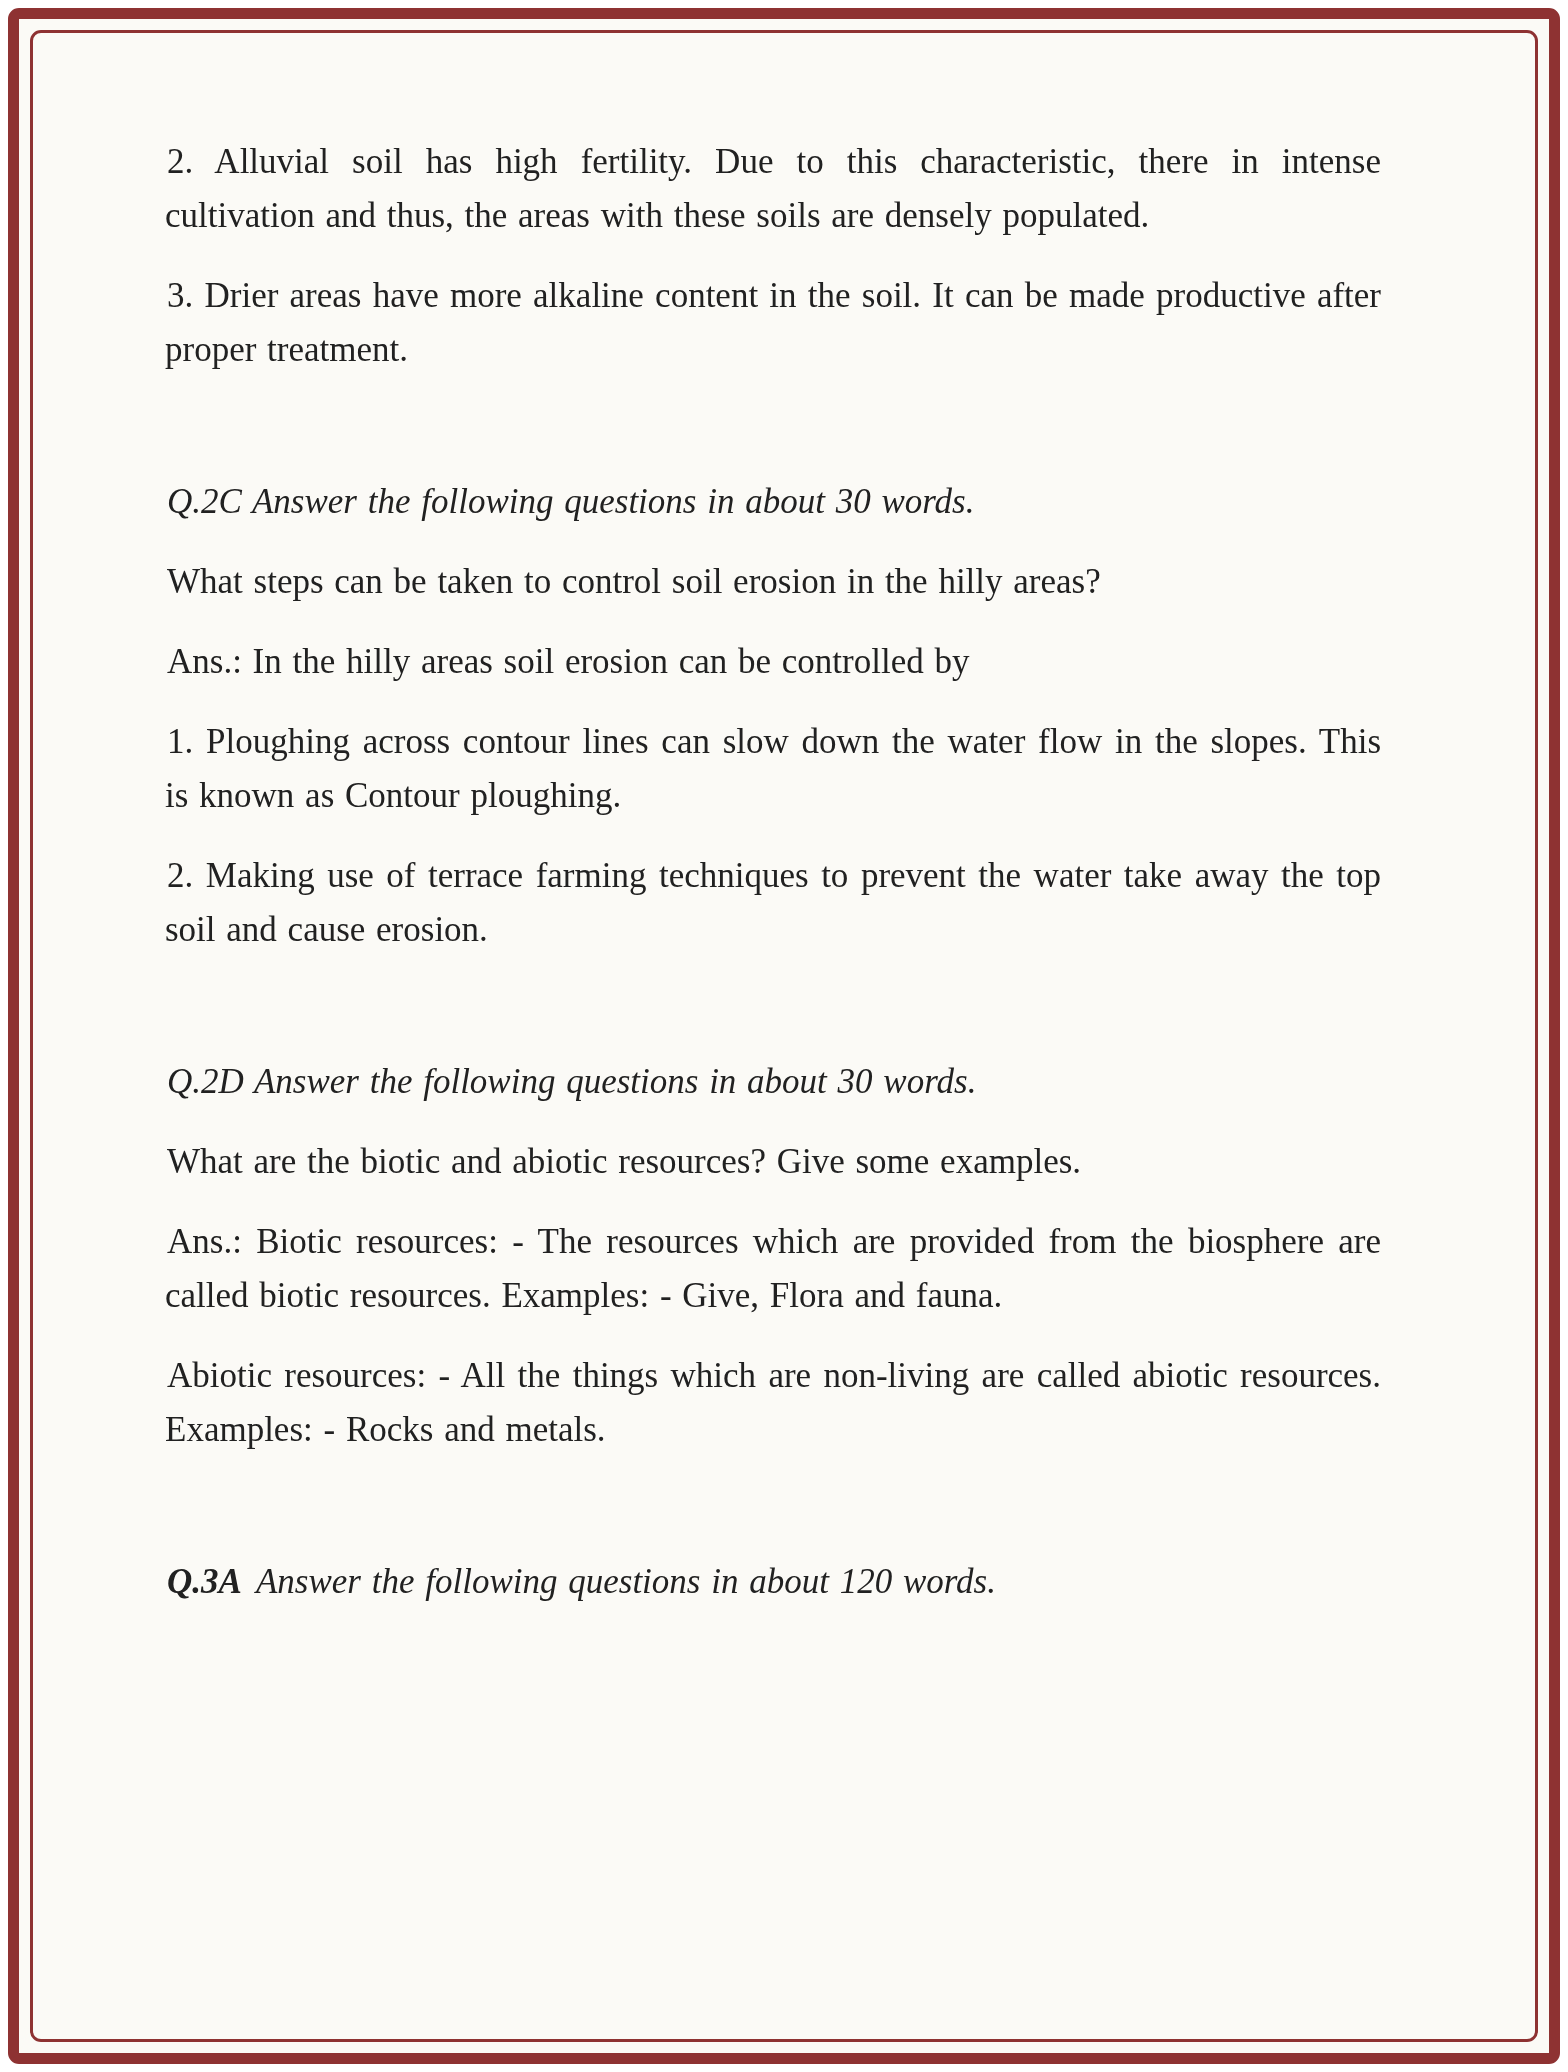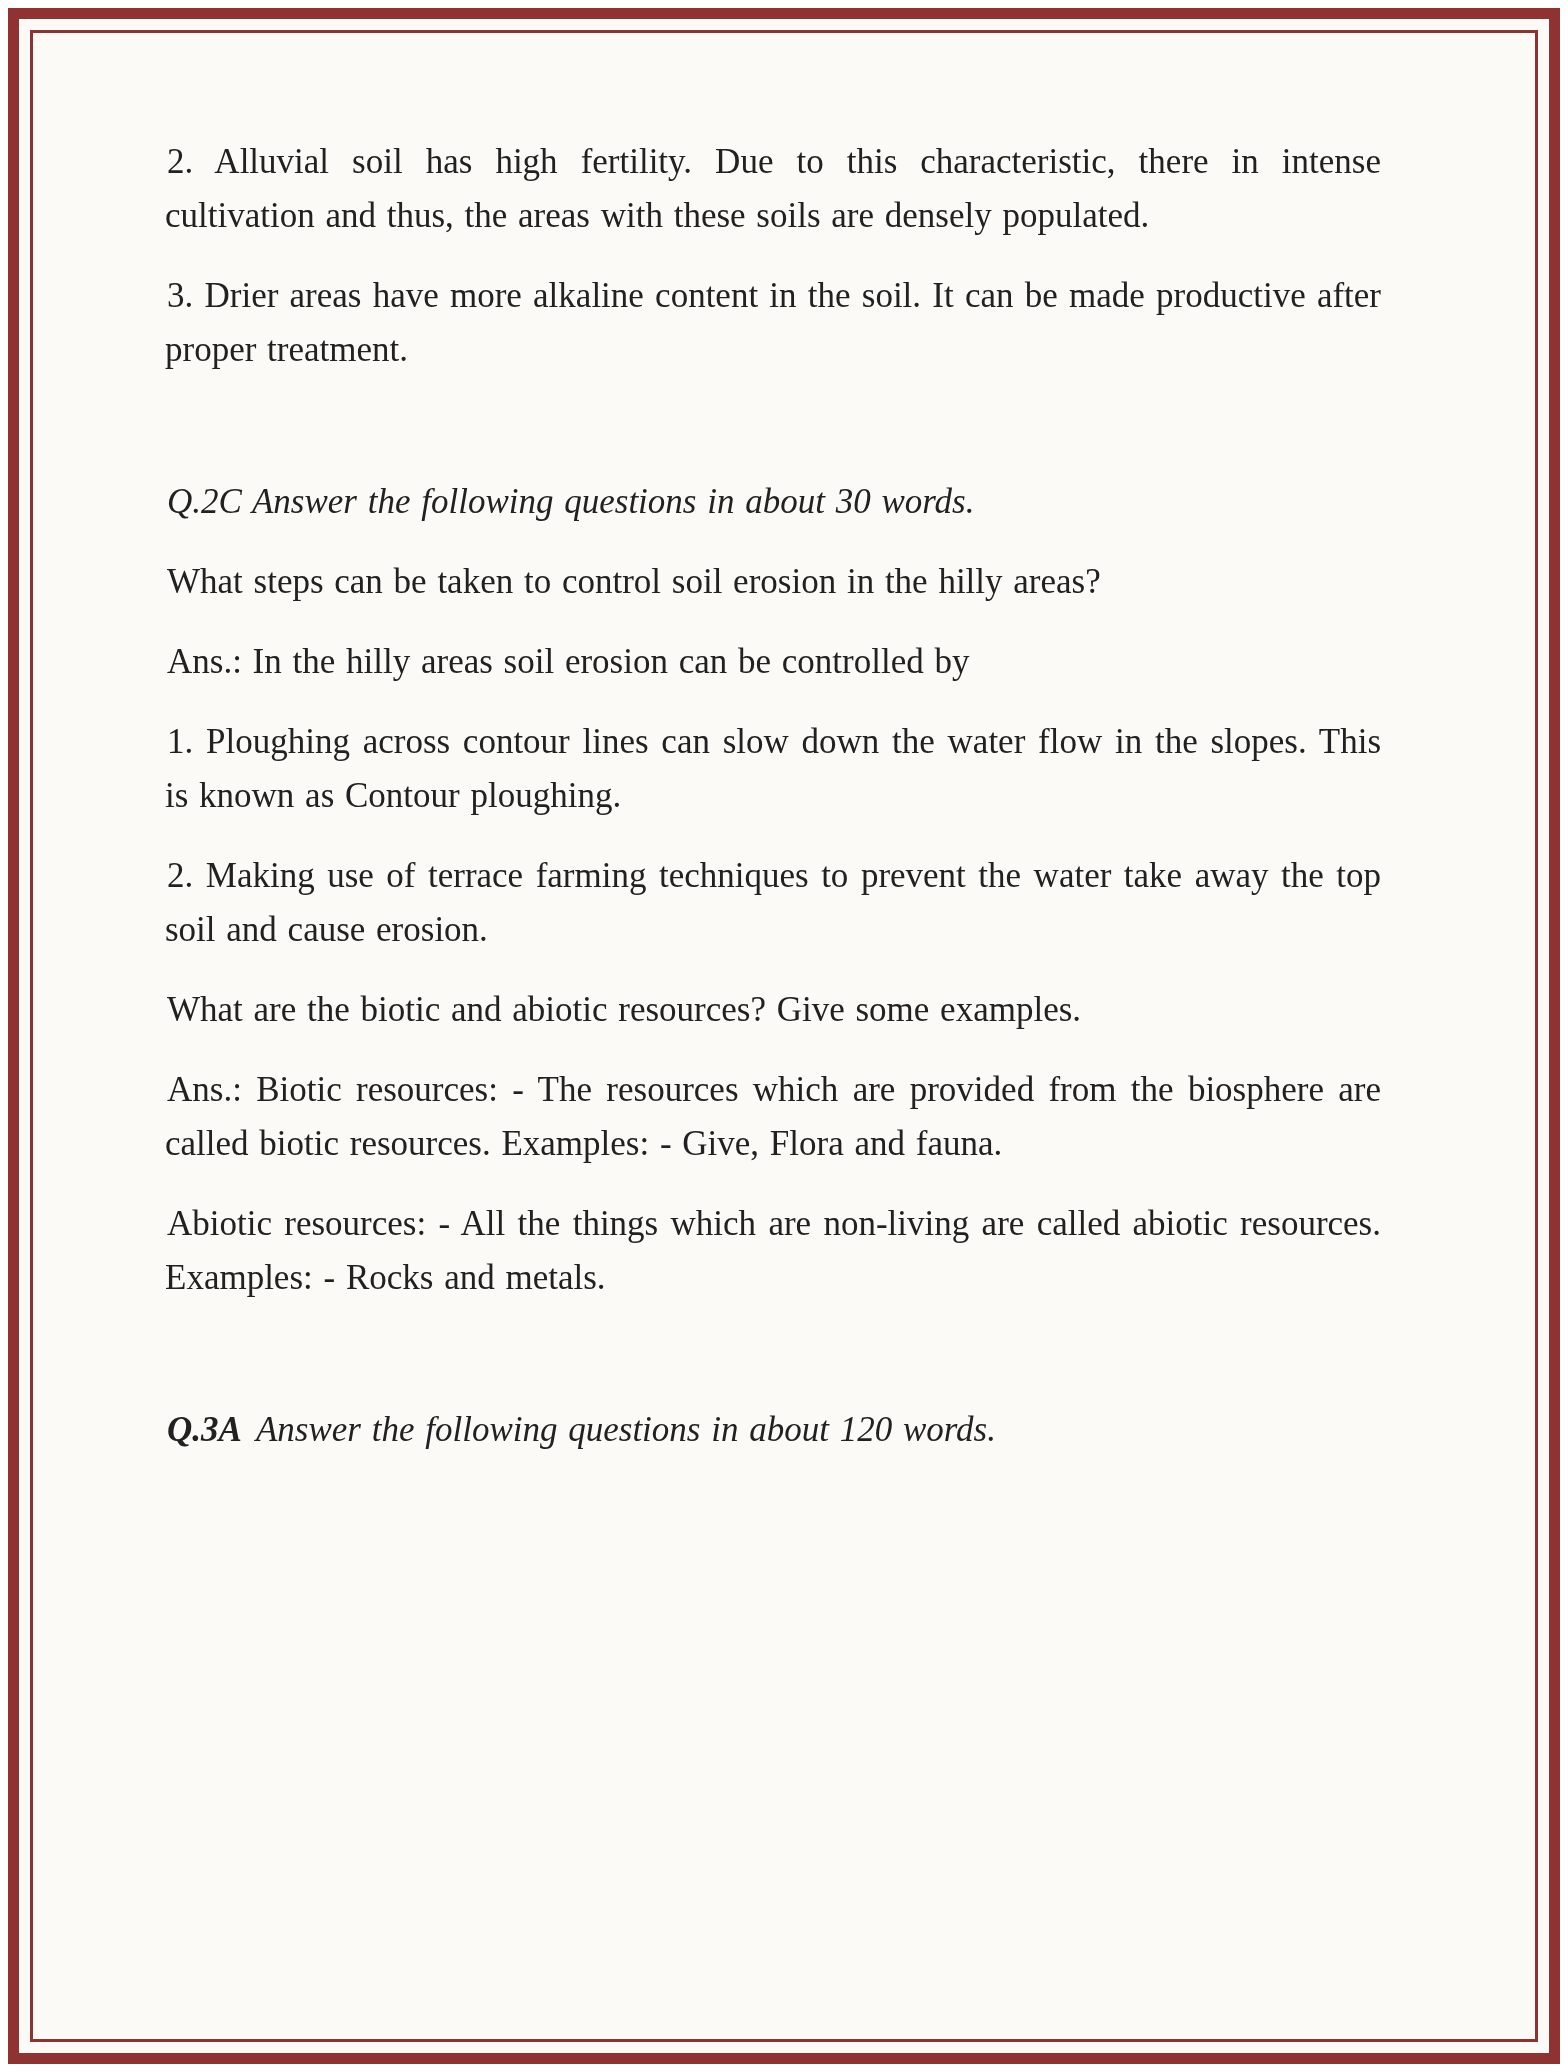--- a/index.html
+++ b/index.html
@@ -1,20 +1,20 @@
 <!DOCTYPE html>
 <html style="--border-color: #8e3232; --page-bg: #fbfaf6; --text-color: #212121;"><head>
 <meta charset="utf-8">
 <style>
   :root {
     --border-color: #8e3232;
     --page-bg: #fbfaf6;
     --text-color: #212121;
   }
-  * { margin: 2px; padding: 0; box-sizing: border-box; }
+  * { margin: 2px; padding: 0; box-sizing: border-box; border-radius: 11px; }
   html, body {
     width: 1568px;
     height: 2072px;
     background: #ffffff;
     font-family: "Liberation Serif", "DejaVu Serif", serif;
   }
   .frame-outer {
     position: absolute;
     top: 6px; left: 6px; right: 6px; bottom: 6px;
     border: 11px solid var(--border-color);
@@ -60,20 +60,21 @@
 
   <p class="para"><span class="body-text">What steps can be taken to control soil erosion in the hilly areas?</span></p>
 
   <p class="para"><span class="body-text">Ans.: In the hilly areas soil erosion can be controlled by</span></p>
 
   <p class="para"><span class="body-text">1. Ploughing across contour lines can slow down the water flow in the slopes. This is known as Contour ploughing.</span></p>
 
   <p class="para"><span class="body-text">2. Making use of terrace farming techniques to prevent the water take away the top soil and cause erosion.</span></p>
 
 
+  <p class="para gap"><span class="body-text">Q.2D  Answer the following questions in about 30 words.</span></p>
 
   <p class="para"><span class="body-text">What are the biotic and abiotic resources? Give some examples.</span></p>
 
   <p class="para"><span class="body-text">Ans.:  Biotic resources: - The resources which are provided from the biosphere are called biotic resources. Examples: - Give, Flora and fauna.</span></p>
 
   <p class="para"><span class="body-text">Abiotic resources: - All the things which are non-living are called abiotic resources. Examples: - Rocks and metals.</span></p>
 
   <p class="para gap"><strong class="lead">Q.3A</strong><span class="body-text">  Answer the following questions in about 120 words.</span></p>
 
 </div>

